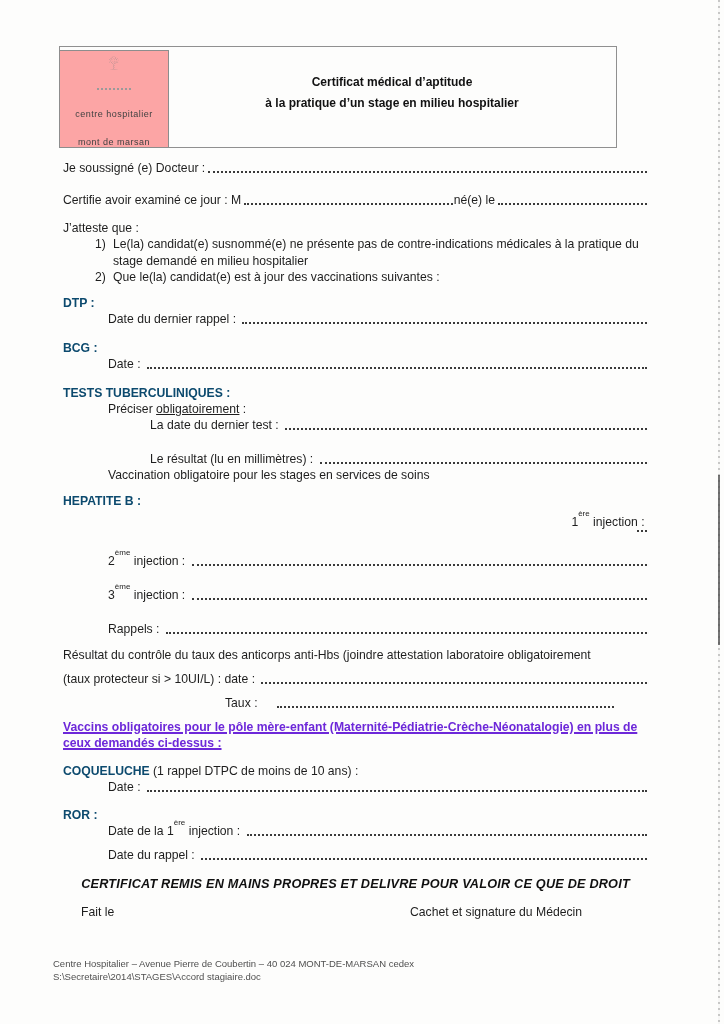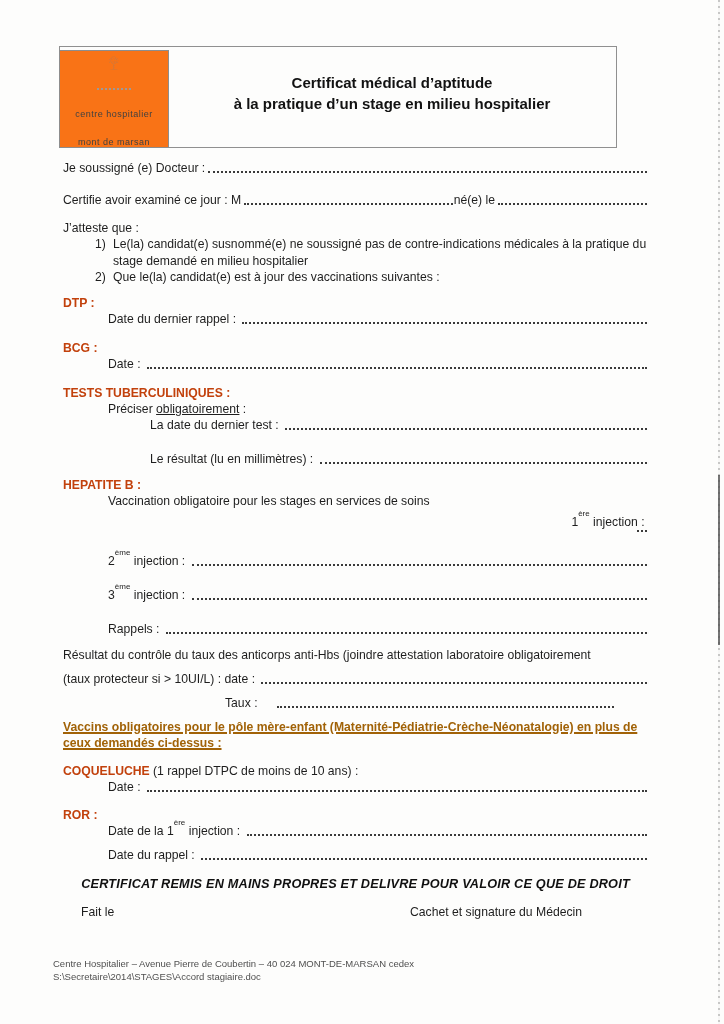--- a/index.html
+++ b/index.html
@@ -10,60 +10,60 @@
     background:#fdfdfc;
     font-family:"Liberation Sans","DejaVu Sans",sans-serif;
     font-size:12.2px;color:#1e1e1e;
     overflow:hidden;
   }
   .content{padding:0 76px 0 63px;}
   .line{line-height:16px;}
   .row{display:flex;align-items:flex-end;line-height:16px;}
   .lbl{white-space:pre;}
   .dots{flex:1 1 auto;border-bottom:2px dotted #3a3a3a;margin:0 1px 3px 3px;min-width:10px;}
-  .b{font-weight:bold;color:#c2410c;}
+  .b{font-weight:bold;color:#0c4a6e;}
   .u{text-decoration:underline;}
   .ind1{margin-left:45px;}
   .ind2{margin-left:87px;}
   sup.sp{font-size:8px;position:relative;top:-4px;line-height:0;}
 
   
   .header-box{
     position:relative;
     margin:46px 0 0 -4px;
     width:556px;height:100px;
     border:1px solid #909090;
   }
   .logo-box{
     position:absolute;left:-1px;top:3px;
     width:108px;height:92px;
     border:1px solid #8d8d8d;
-    background:#f97316;
+    background:#fca5a5;
     display:flex;flex-direction:column;align-items:center;justify-content:flex-start;
     padding-top:4px;
     gap:16px;
   }
   .logo-caption{
     font-size:9px;color:#414141;letter-spacing:0.5px;
     line-height:10.5px;text-align:center;white-space:nowrap;
     margin-top:1px;
   }
   .logo-microtext{width:34px;border-bottom:2px dotted #9a9a9a;margin:1px 0 2px 0;}
   .title-wrap{
     position:absolute;left:108px;right:0;top:25px;
-    text-align:center;font-weight:bold;font-size:15px;line-height:21px;color:#121212;
+    text-align:center;font-weight:bold;font-size:12px;line-height:21px;color:#121212;
   }
 
   
   .li{display:flex;line-height:16.5px;}
   .li .num{flex:none;width:18px;margin-left:32px;}
   .li .li-text{flex:1;}
 
   .taux-row{margin-left:162px;margin-right:33px;gap:13px;}
-  .pole{font-weight:bold;color:#a16207;line-height:16.5px;}
+  .pole{font-weight:bold;color:#6d28d9;line-height:16.5px;}
   .pole .u{text-decoration-thickness:1.5px;}
 
   .decl{
     text-align:center;font-weight:bold;font-style:italic;
     font-size:12.7px;color:#101010;letter-spacing:0.2px;
   }
   .sign-row{position:relative;height:16px;}
   .fait{position:absolute;left:18px;}
   .cachet{position:absolute;left:347px;}
 
@@ -157,21 +157,21 @@
       <span class="lbl">Certifie avoir examiné ce jour : M</span>
       <span class="dots" style="flex:1.4"></span>
       <span class="lbl">né(e) le</span>
       <span class="dots"></span>
     </div>
 
     <div class="line mt12">J’atteste que :</div>
 
     <div class="li">
       <span class="num">1)</span>
-      <span class="li-text">Le(la) candidat(e) susnommé(e) ne soussigné pas de contre-indications médicales à la pratique du stage demandé en milieu hospitalier</span>
+      <span class="li-text">Le(la) candidat(e) susnommé(e) ne présente pas de contre-indications médicales à la pratique du stage demandé en milieu hospitalier</span>
     </div>
     <div class="li">
       <span class="num">2)</span>
       <span class="li-text">Que le(la) candidat(e) est à jour des vaccinations suivantes :</span>
     </div>
 
     <div class="line b mt9">DTP :</div>
     <div class="row ind1">
       <span class="lbl">Date du dernier rappel : </span>
       <span class="dots"></span>
@@ -187,22 +187,22 @@
     <div class="line ind1"><span class="lbl">Préciser </span><span class="lbl u">obligatoirement</span><span class="lbl"> :</span></div>
     <div class="row ind2">
       <span class="lbl">La date du dernier test : </span>
       <span class="dots"></span>
     </div>
     <div class="row ind2 mt6">
       <span class="lbl">Le résultat (lu en millimètres) : </span>
       <span class="dots"></span>
     </div>
 
+    <div class="line ind1">Vaccination obligatoire pour les stages en services de soins</div>
     <div class="line b mt10">HEPATITE B :</div>
-    <div class="line ind1">Vaccination obligatoire pour les stages en services de soins</div>
     <div class="row ind1 mt5">
       <span class="lbl"><span>1</span><sup class="sp">ère</sup><span> injection : </span></span>
       <span class="dots"></span>
     </div>
     <div class="row ind1 mt6">
       <span class="lbl"><span>2</span><sup class="sp">ème</sup><span> injection : </span></span>
       <span class="dots"></span>
     </div>
     <div class="row ind1 mt6">
       <span class="lbl"><span>3</span><sup class="sp">ème</sup><span> injection : </span></span>

